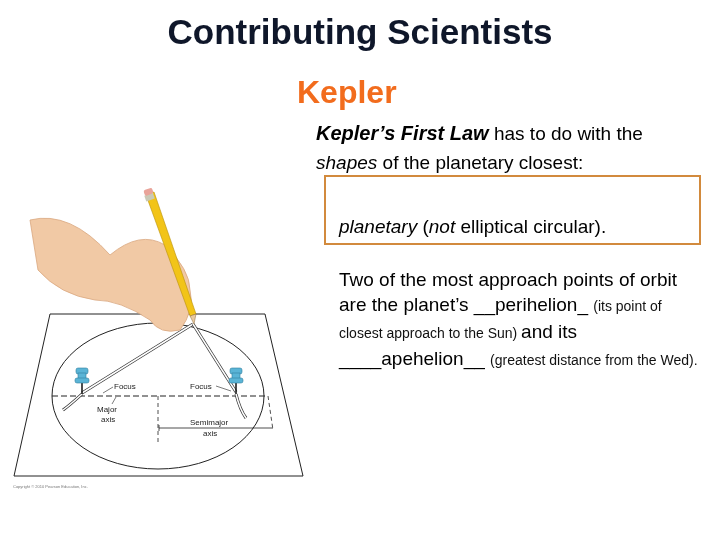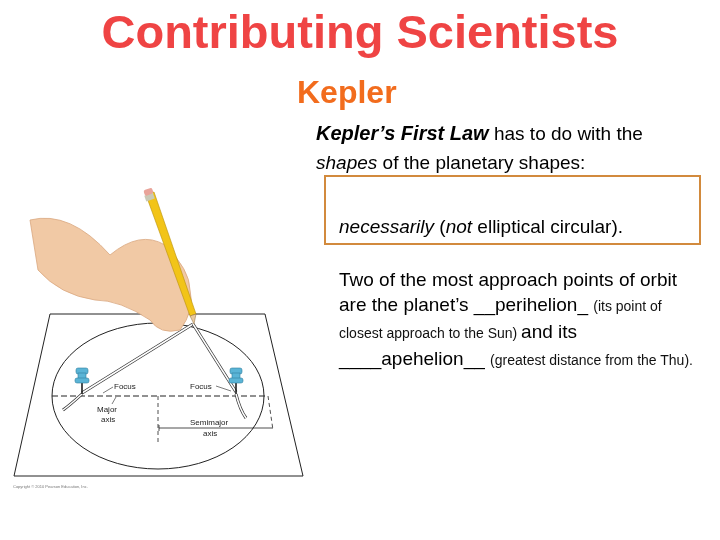--- a/index.html
+++ b/index.html
@@ -2,21 +2,21 @@
 <html><head>
   <meta charset="utf-8">
   <style>
     html, body { margin: 0; padding: 0; }
     body {
       width: 720px; height: 540px; background: #ffffff; position: relative; overflow: hidden;
       font-family: "Liberation Sans", sans-serif; color: #000;
     }
     .title {
       position: absolute; left: 0; top: 4px; width: 720px; text-align: center;
-      font-size: 47px; font-weight: bold; color: #ef4444; letter-spacing: 0px; line-height: 56px;
+      font-size: 35px; font-weight: bold; color: #0f172a; letter-spacing: 0px; line-height: 56px;
     }
     .subtitle {
       position: absolute; left: 297px; top: 72px; font-size: 32px; font-weight: bold;
       color: #f26c1d; line-height: 40px; text-align: right;
     }
     .intro {
       position: absolute; left: 316px; top: 119px; width: 410px; font-size: 19px; line-height: 29px;
     }
     .intro .law { font-weight: bold; font-style: italic; font-size: 20px; }
     .intro em { font-style: italic; text-align: center; }
@@ -37,31 +37,31 @@
       position: absolute; left: 13px; top: 484px; font-size: 4px; color: #777;
     }
   </style>
 </head>
 <body>
 
 <div class="title">Contributing Scientists</div>
 <div class="subtitle">Kepler</div>
 
 <div class="intro">
-  <span class="law">Kepler’s First Law</span><span> has to do with the </span><br><em>shapes</em><span> of the planetary shapes:</span>
+  <span class="law">Kepler’s First Law</span><span> has to do with the </span><br><em>shapes</em><span> of the planetary closest:</span>
 </div>
 
 <div class="box"></div>
 <div class="box-text">
   <br>
-  <em>necessarily</em><span> (</span><em>not</em><span> elliptical circular).</span>
+  <em>planetary</em><span> (</span><em>not</em><span> elliptical circular).</span>
 </div>
 
 <div class="points">
-  <span>Two of the most approach points of orbit are the planet’s __perihelion_ </span><span class="small">(its point of closest approach to the Sun) </span><span>and its ____apehelion__ </span><span class="small">(greatest distance from the Thu).</span>
+  <span>Two of the most approach points of orbit are the planet’s __perihelion_ </span><span class="small">(its point of closest approach to the Sun) </span><span>and its ____apehelion__ </span><span class="small">(greatest distance from the Wed).</span>
 </div>
 
 <svg class="diagram" viewBox="0 0 320 340" xmlns="http://www.w3.org/2000/svg">
 
   <polygon points="50,154 265,154 303,316 14,316" fill="#fff" stroke="#222" stroke-width="1"></polygon>
 
   <ellipse cx="158" cy="236" rx="106" ry="73" fill="none" stroke="#222" stroke-width="1"></ellipse>
 
   <line x1="52" y1="236" x2="268" y2="236" stroke="#222" stroke-width="1" stroke-dasharray="6,3"></line>
 

